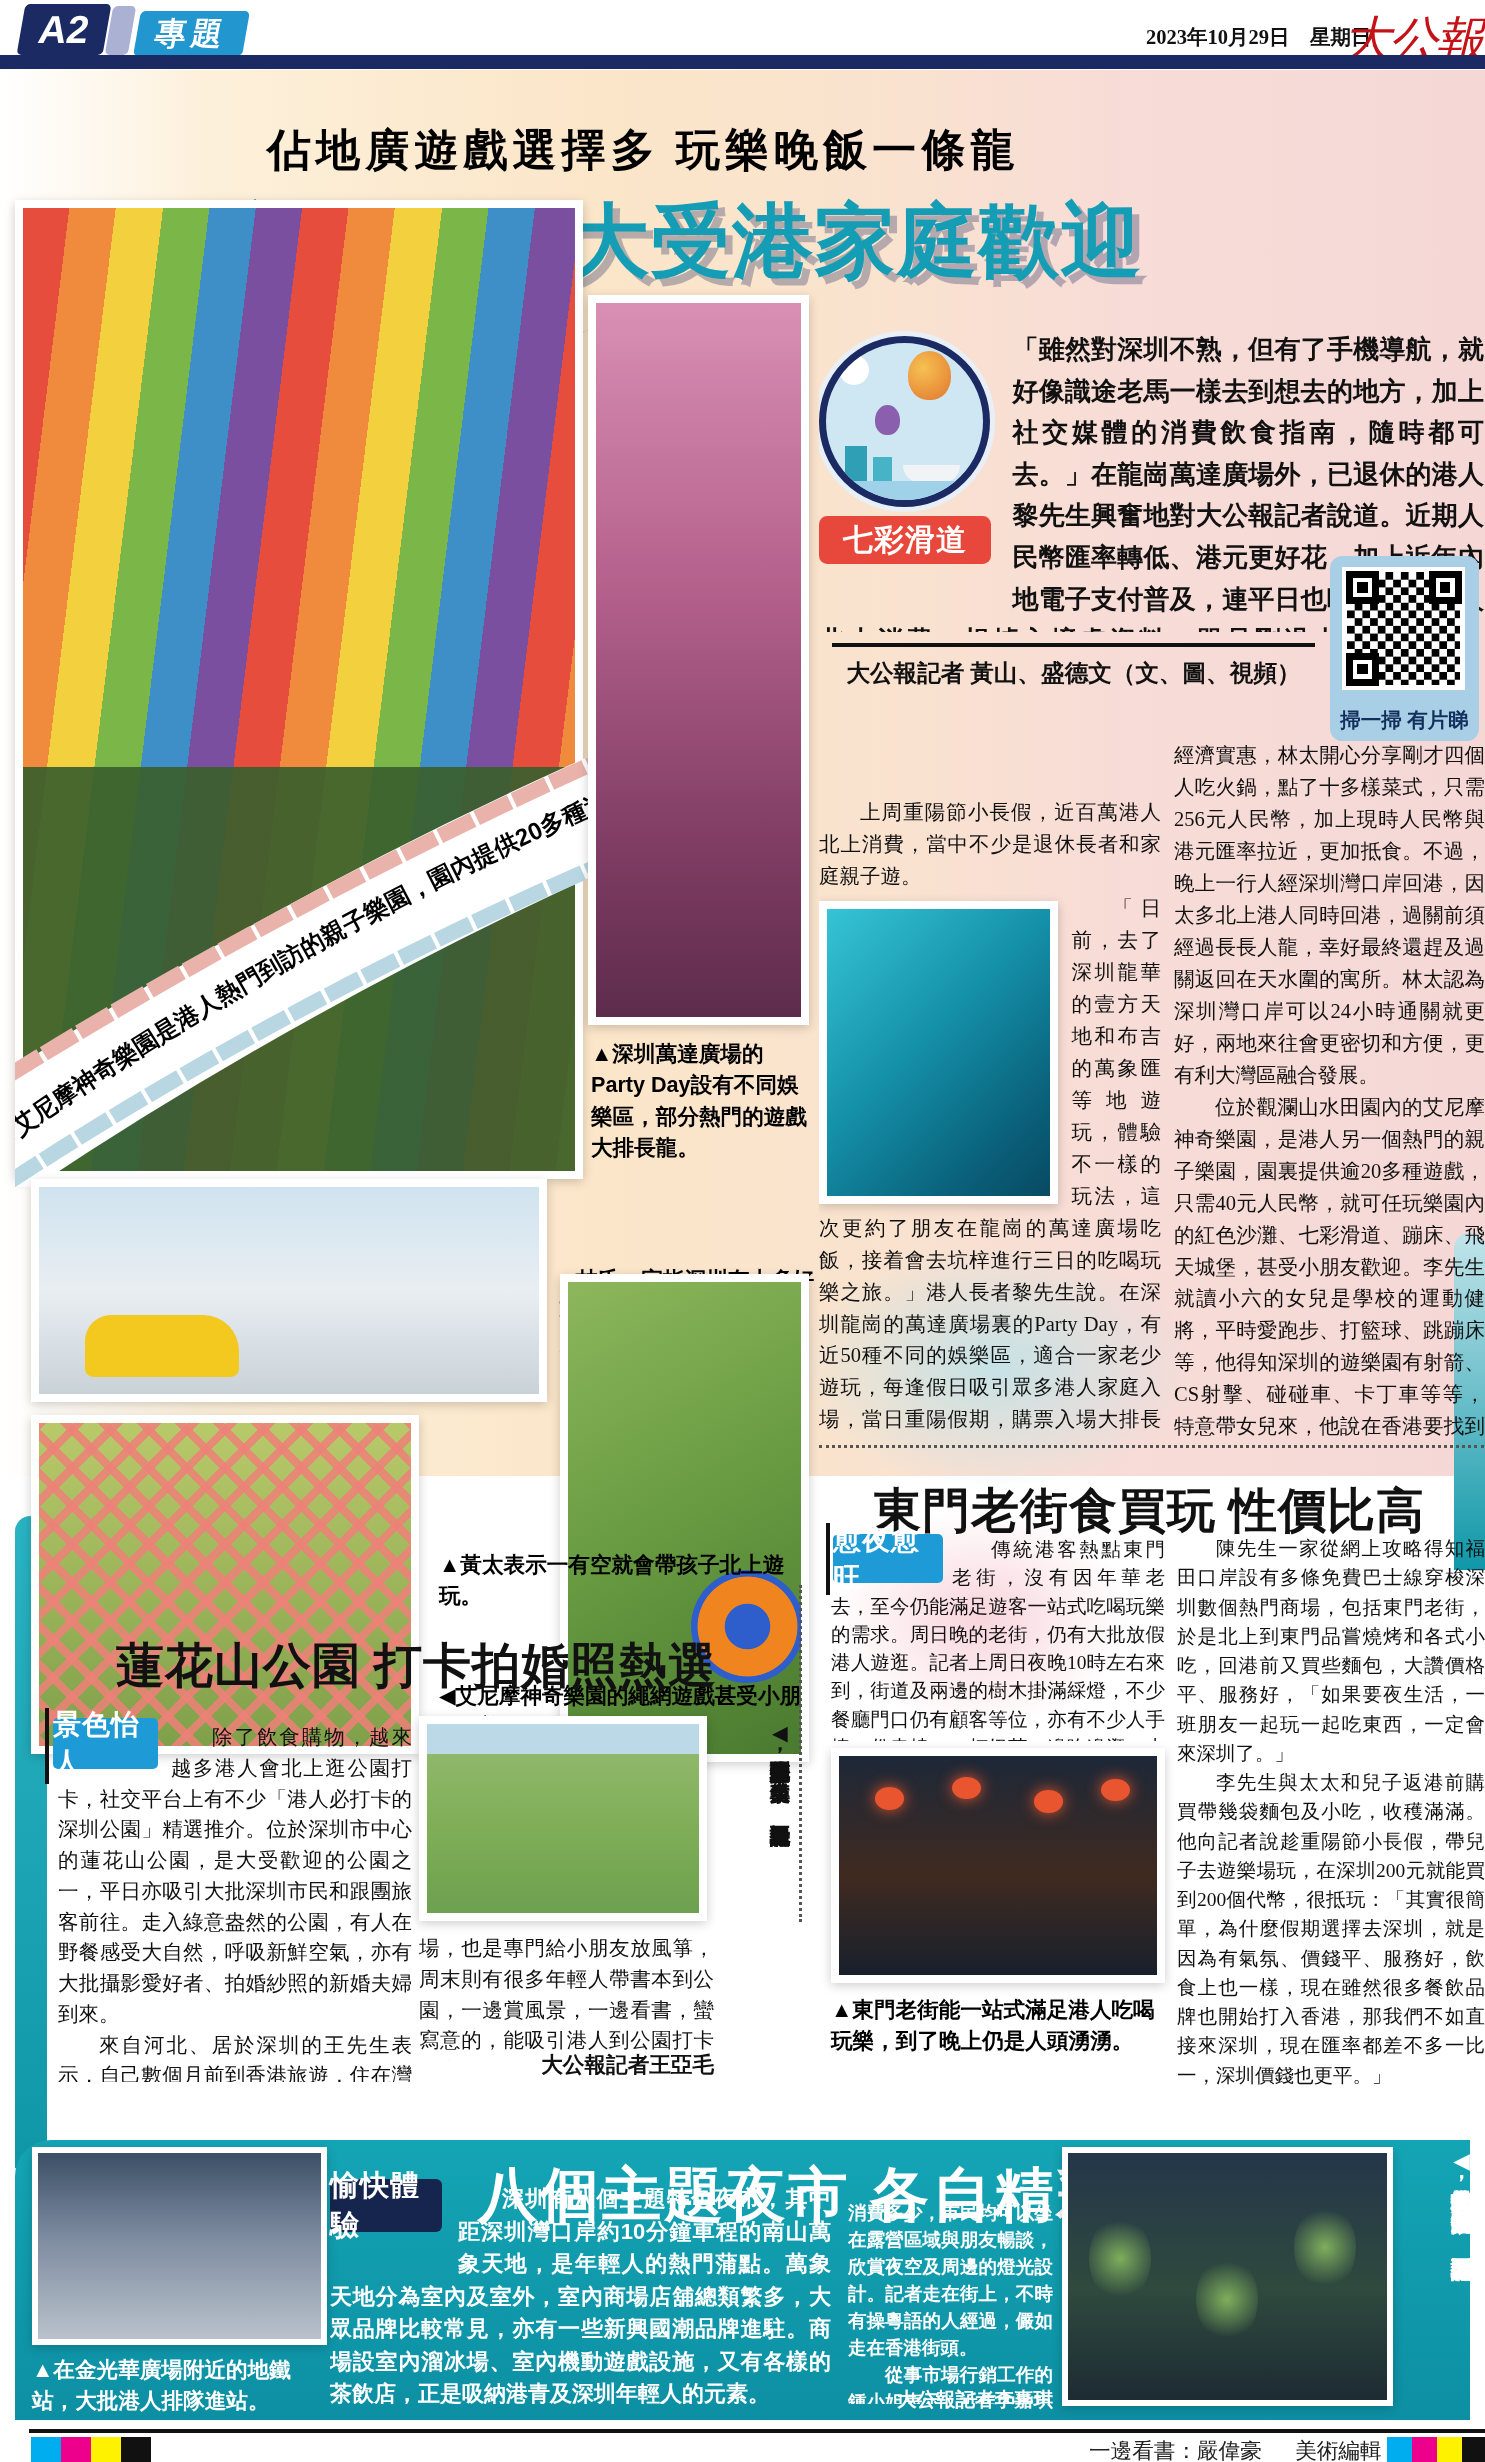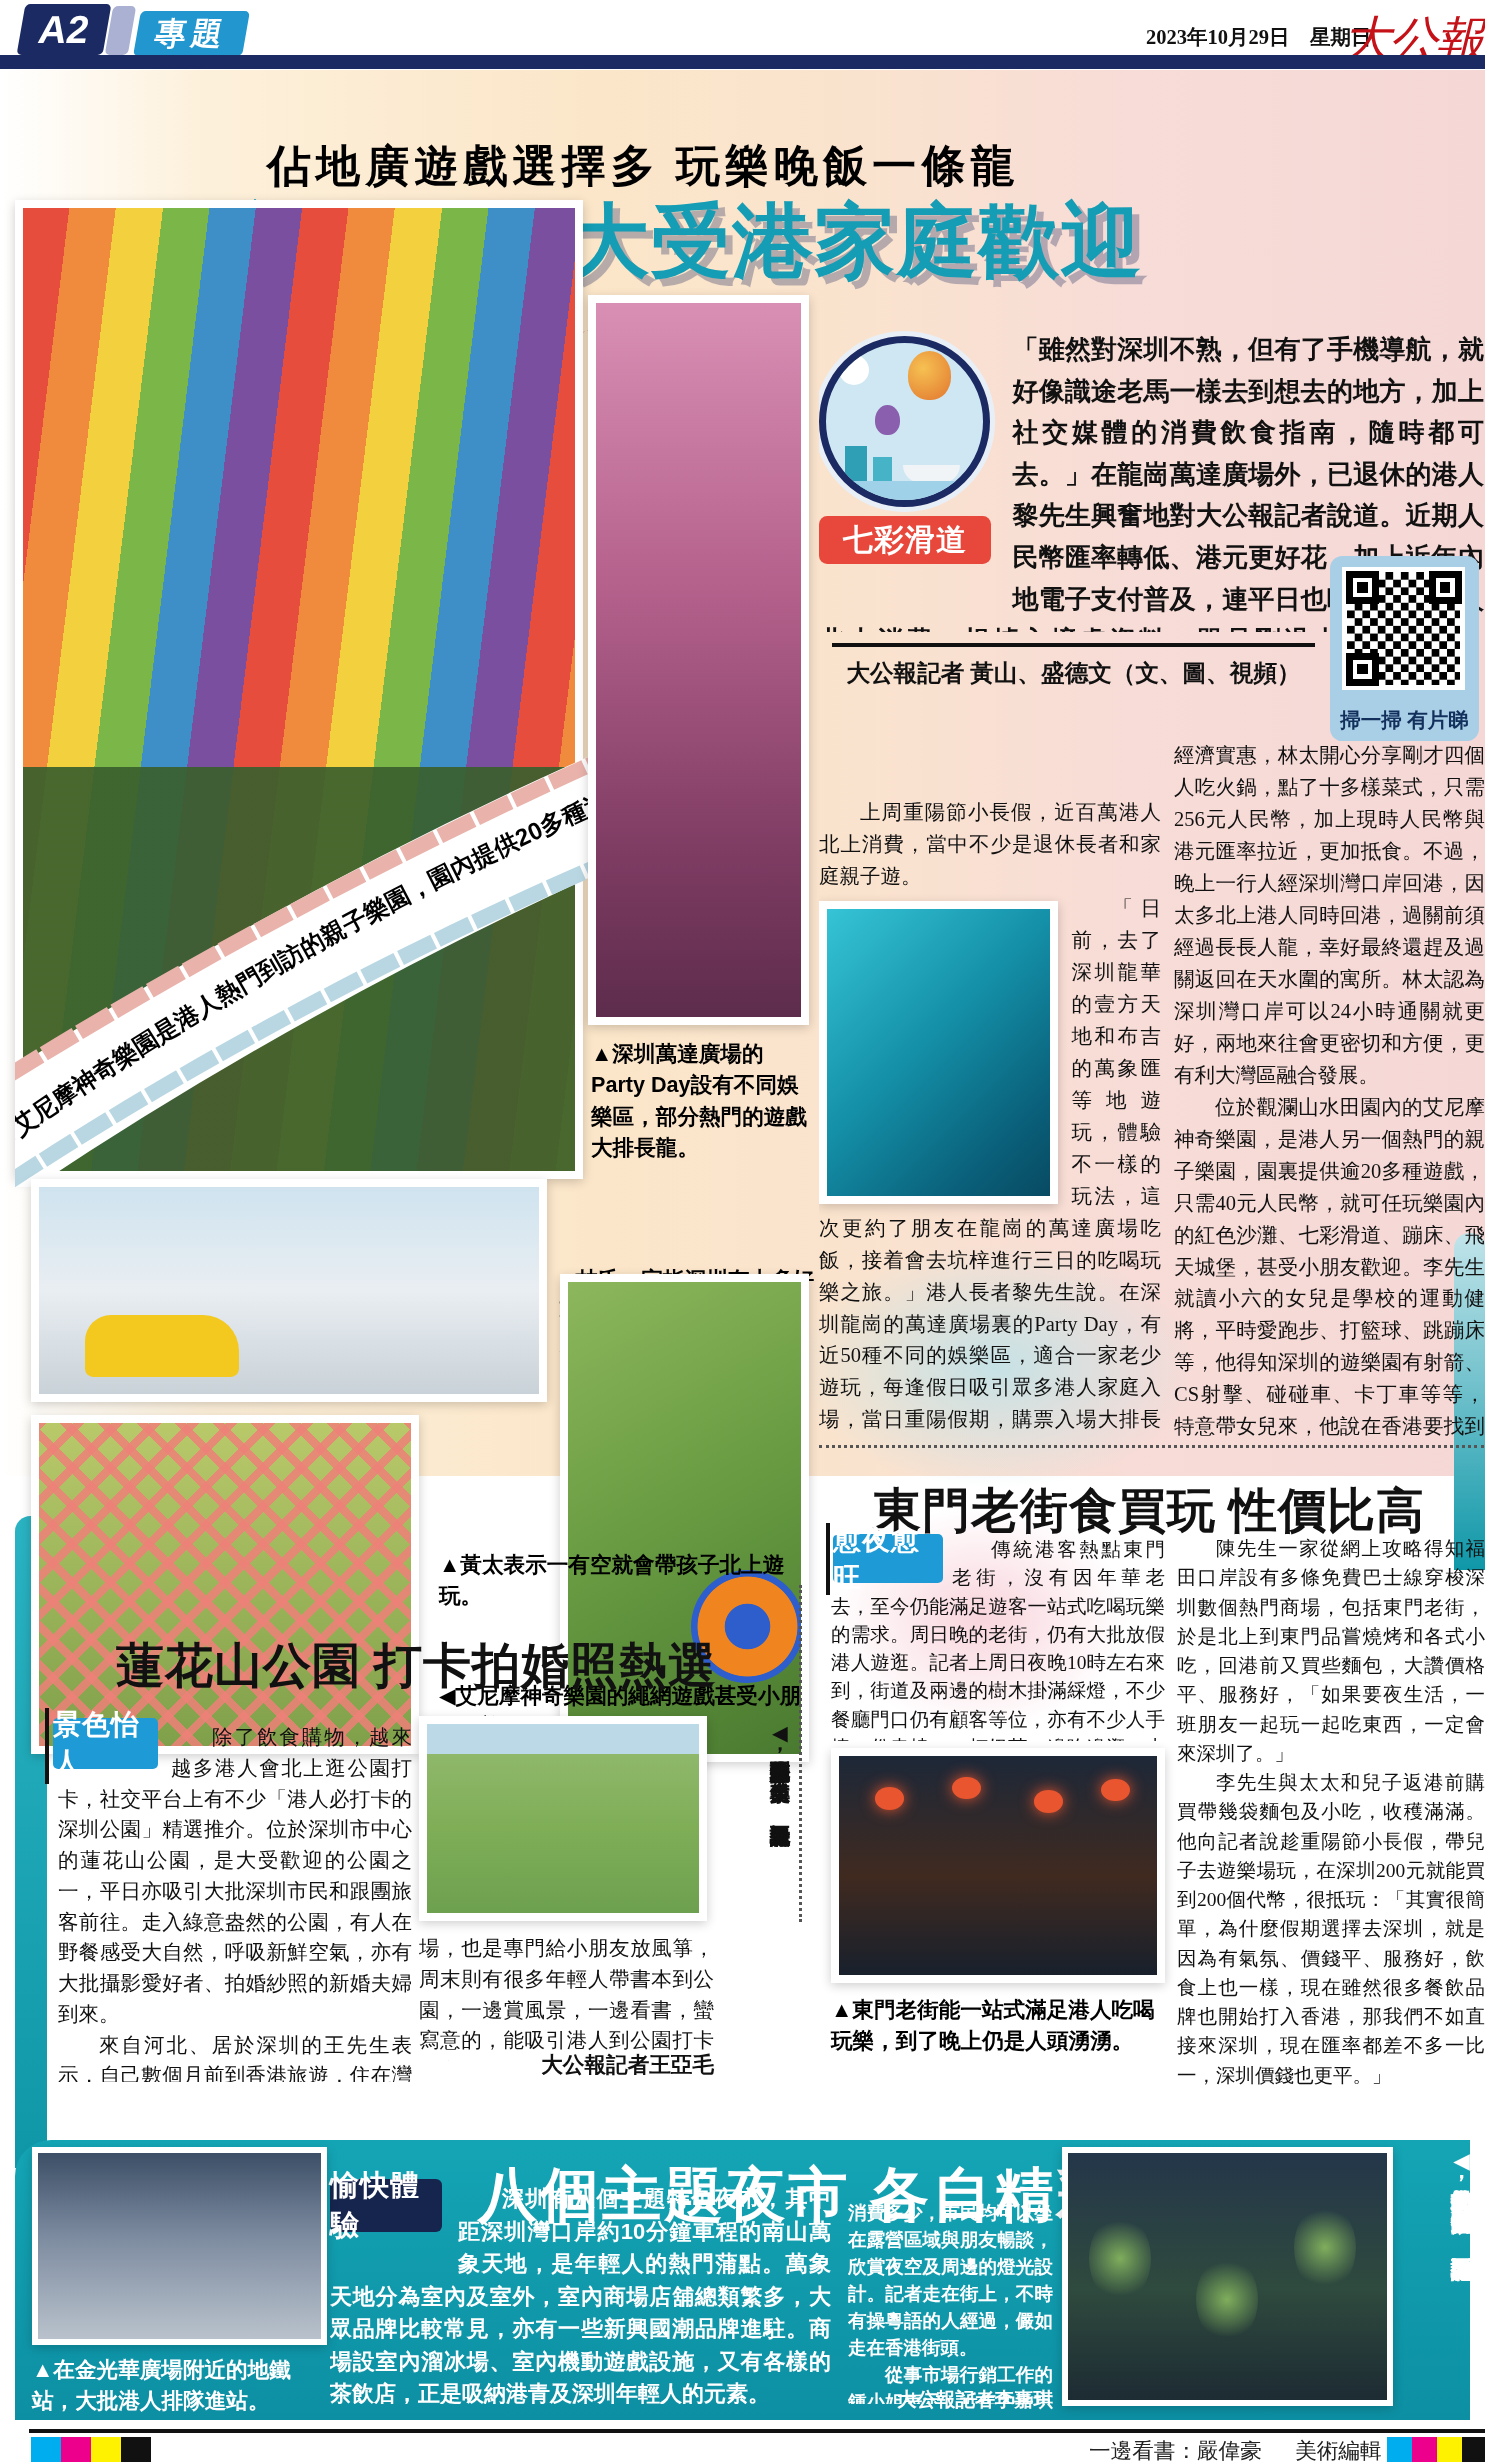--- a/index.html
+++ b/index.html
@@ -62,21 +62,21 @@
   <div class="ab" style="left:1342px;top:7.2px;font-size:49px;font-weight:normal;font-style:italic;color:#c41218;letter-spacing:-2.1px;">大公報</div>
   <div class="ab" style="left:0;top:55px;width:1486px;height:14.4px;background:#1b2a63;"></div>
 
   <div class="ab" style="left:0;top:70px;width:1486px;height:1408px;background:linear-gradient(90deg,#ffffff 0%,#fdf0da 14%,#fbe6c9 40%,#fae3ce 58%,#f7dcd7 76%,#f5d8d6 100%);"></div>
   <div class="ab" style="left:0;top:1476px;width:1486px;height:668px;background:#fff;"></div>
   <div class="ab" style="left:794px;top:1243px;width:401px;height:247px;border-radius:50%;background:radial-gradient(ellipse at center,rgba(189,226,233,.85) 0%,rgba(189,226,233,0) 70%);"></div>
   <div class="ab" style="left:832px;top:1505px;width:298px;height:226px;border-radius:50%;background:radial-gradient(ellipse at center,rgba(247,205,214,.85) 0%,rgba(247,205,214,0) 70%);"></div>
   <div class="ab" style="left:15.4px;top:1516px;width:32px;height:652px;background:linear-gradient(180deg,#2ab3c2,#0f97a8);border-radius:15.4px 15.4px 0 0;"></div>
   <div class="ab" style="left:1454px;top:1233px;width:32px;height:337px;background:linear-gradient(180deg,#c2e4ea,#0f97a8);border-radius:15.4px 15.4px 0 0;"></div>
 
-  <div class="ab" style="left:267px;top:121px;width:976px;font-size:44px;font-weight:bold;letter-spacing:5.1px;color:#000;margin-top:16px;">佔地廣遊戲選擇多  玩樂晚飯一條龍</div>
+  <div class="ab" style="left:267px;top:121px;width:976px;font-size:44px;font-weight:bold;letter-spacing:5.1px;color:#000;">佔地廣遊戲選擇多  玩樂晚飯一條龍</div>
   <div class="ab" style="left:55px;top:188px;width:1274px;font-size:81px;font-weight:bold;letter-spacing:1px;color:#149db4;text-shadow:7.2px 7.2px 0 rgba(23,38,92,.30);white-space:nowrap;">深圳商場樂園  大受港家庭歡迎</div>
 
   <div class="ab" style="left:443px;top:204px;width:0;height:0;border-left:25px solid transparent;border-right:25px solid transparent;border-bottom:58px solid #d7372c;transform:rotate(-18deg);"></div>
   <div class="ab" style="left:456px;top:256px;width:27px;height:57px;background:#d7372c;transform:rotate(-18deg);"></div>
   <div class="ab sans" style="left:424px;top:282px;width:84px;height:40px;background:#d7372c;color:#fff;font-size:28px;font-weight:bold;display:flex;align-items:center;justify-content:center;border-radius:6.2px;transform:rotate(-14deg);box-shadow:0 0 0 3.1px rgba(215,55,44,.25);">深圳</div>
   <div class="ab" style="left:478px;top:324px;width:154px;height:221px;border-left:3.6px dashed #d7372c;border-radius:154px 0 0 0;opacity:.85;"></div>
 
   <div class="ab jus" style="left:819px;top:329px;width:665px;height:303px;font-size:26px;font-weight:bold;line-height:1.6;overflow:hidden;">
     <div style="float:left;width:175px;height:241px;margin:7.2px 18.5px 5.1px 0;">
       <div style="position:relative;width:157px;height:157px;border-radius:50%;background:#cfe7f3;border:7.2px solid #1b2a63;box-shadow:0 0 0 5.1px #e9eff6;overflow:hidden;">

